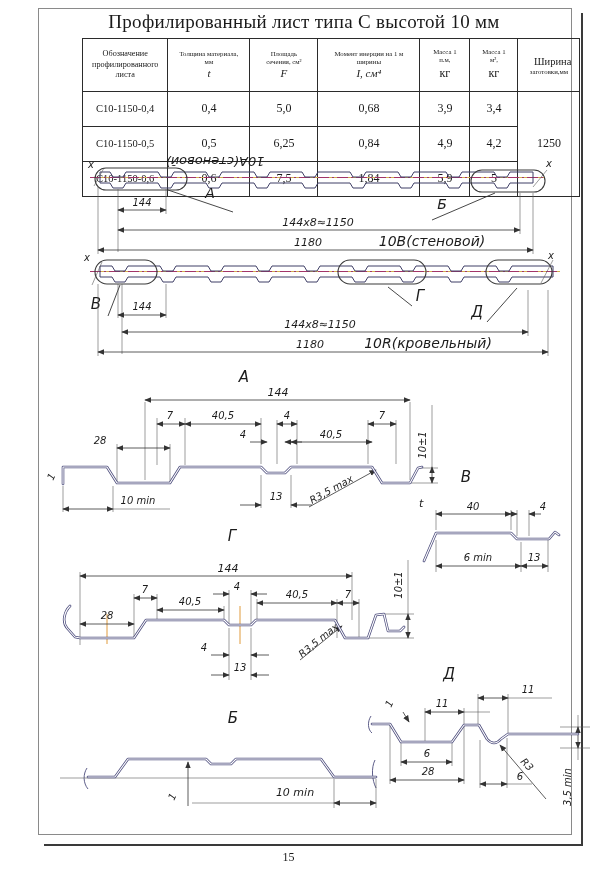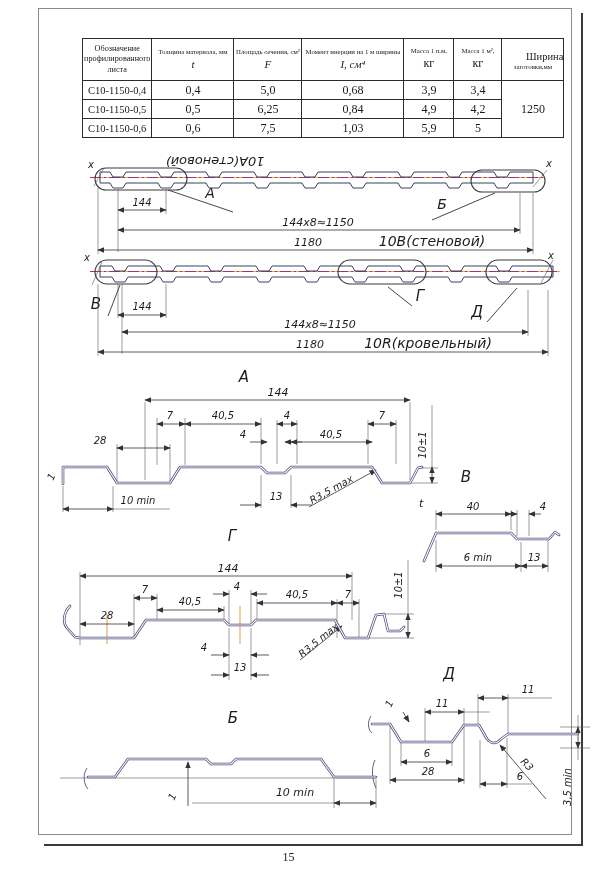--- a/index.html
+++ b/index.html
@@ -7,21 +7,21 @@
         font-family:"Liberation Serif",serif;color:#1a1a1a;}
   
   .frame{position:absolute;left:38px;top:8px;width:532px;height:825px;border:1px solid #8a8a8a;}
   .frame-r{position:absolute;left:581px;top:13px;width:2px;height:833px;background:#3a3a3a;}
   .frame-b{position:absolute;left:44px;top:844px;width:539px;height:2px;background:#3a3a3a;}
   .title{position:absolute;left:40px;top:11px;width:528px;text-align:center;
          font-size:19px;letter-spacing:.3px;}
   .pagenum{position:absolute;left:0;top:850px;width:577px;text-align:center;font-size:12px;}
   
   table.spec{position:absolute;left:82px;top:38px;border-collapse:collapse;table-layout:fixed;}
-  table.spec th,table.spec td{border:1px solid #2b2b2b;padding:0;margin:0;overflow:hidden;}
+  table.spec th,table.spec td{border:1px solid #2b2b2b;padding:8px;margin:0;overflow:hidden;}
   table.spec th{font-weight:normal;vertical-align:middle;}
   .hsm{font-size:6.8px;line-height:1.25;text-align:center;padding:1px 1px 0 1px;}
   .h1sm{font-size:8.2px;line-height:1.3;text-align:center;padding:2px 1px;}
   .hsym{font-size:11px;font-style:italic;text-align:center;padding:1px 0 2px 0;}
   .hsym2{font-size:12px;text-align:center;padding:1px 0 2px 0;}
   .hw1{font-size:10.5px;text-align:right;padding-top:3px;}
   td.cell{font-size:12px;text-align:center;height:18px;}
   td.cname{font-size:10.5px;text-align:center;padding-left:3px;height:18px;}
   
   svg text{font-family:"DejaVu Sans",sans-serif;font-style:italic;fill:#1c1c1c;}
@@ -40,20 +40,21 @@
   .brk{stroke:#4d4d7d;stroke-width:.9;fill:none}
 </style>
 </head>
 <body>
 
 <div id="page">
   <div class="frame"></div>
   <div class="frame-r"></div>
   <div class="frame-b"></div>
 
+  <div class="title">Профилированный лист типа С высотой 10 мм</div>
 
   <table class="spec">
     <colgroup>
       <col style="width:66px">
         <col style="width:82px">
         <col style="width:68px">
       <col style="width:102px">
         <col style="width:50px">
         <col style="width:48px">
         <col style="width:62px">
@@ -102,21 +103,21 @@
       <td class="cell">0,5</td>
       <td class="cell">6,25</td>
       <td class="cell">0,84</td>
       <td class="cell">4,9</td>
       <td class="cell">4,2</td>
     </tr>
     <tr style="height:18px">
       <td class="cname">С10-1150-0,6</td>
       <td class="cell">0,6</td>
       <td class="cell">7,5</td>
-      <td class="cell">1,03</td>
+      <td class="cell">1,84</td>
       <td class="cell">5,9</td>
       <td class="cell">5</td>
     </tr>
   </tbody>
     </table>
 
   <svg style="position:absolute;left:0;top:140px" width="600" height="745" viewBox="0 140 600 745">
     <defs>
       <marker id="ar" viewBox="0 0 10 10" refX="9" refY="5" markerWidth="9" markerHeight="9" orient="auto-start-reverse">
         <path d="M0,1 L10,5 L0,9 z" fill="#333"></path>

